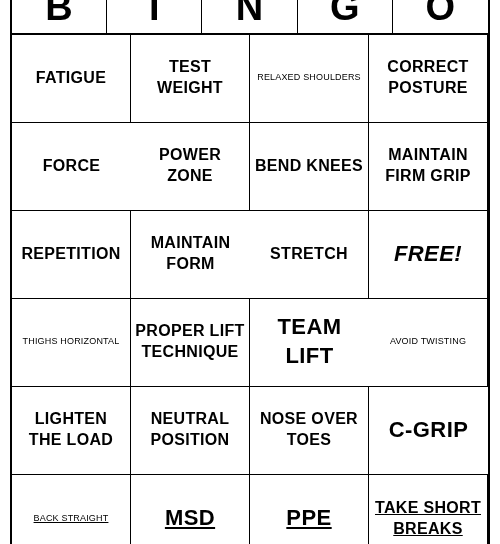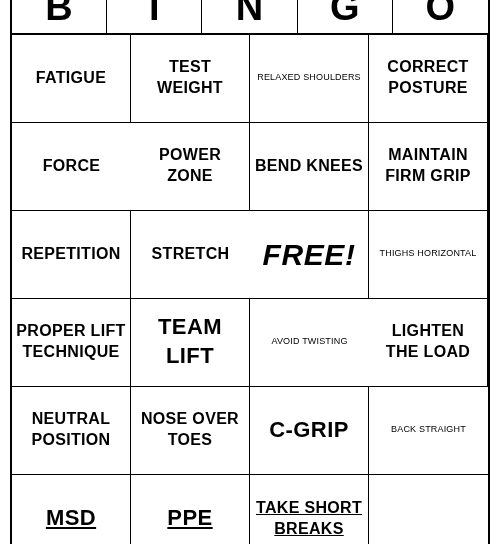--- a/index.html
+++ b/index.html
@@ -75,21 +75,21 @@
       text-transform: uppercase;
       line-height: 1.3;
       letter-spacing: 0.02em;
     }
 
     .bingo-cell .cell-text.large {
       font-size: 22px;
     }
 
     .bingo-cell .cell-text.xlarge {
-      font-size: 30px;
+      font-size: 22px;
       font-style: italic;
     }
 
     .bingo-cell .cell-text.medium {
       font-size: 16px;
     }
 
     .bingo-cell .cell-text.small {
       font-size: 9px;
       font-weight: normal;
@@ -128,20 +128,23 @@
       <div class="bingo-cell">
         <span class="cell-text medium">BEND KNEES</span>
       </div>
       <div class="bingo-cell">
         <span class="cell-text medium">MAINTAIN FIRM GRIP</span>
       </div>
       <div class="bingo-cell">
         <span class="cell-text medium">REPETITION</span>
       </div>
       <div class="bingo-cell">
+        <span class="cell-text medium">MAINTAIN FORM</span>
+      </div>
+      <div class="bingo-cell">
         <span class="cell-text medium">STRETCH</span>
       </div>
       <div class="bingo-cell">
         <span class="cell-text xlarge">Free!</span>
       </div>
       <div class="bingo-cell">
         <span class="cell-text small">THIGHS HORIZONTAL</span>
       </div>
       <div class="bingo-cell">
         <span class="cell-text medium">PROPER LIFT TECHNIQUE</span>

